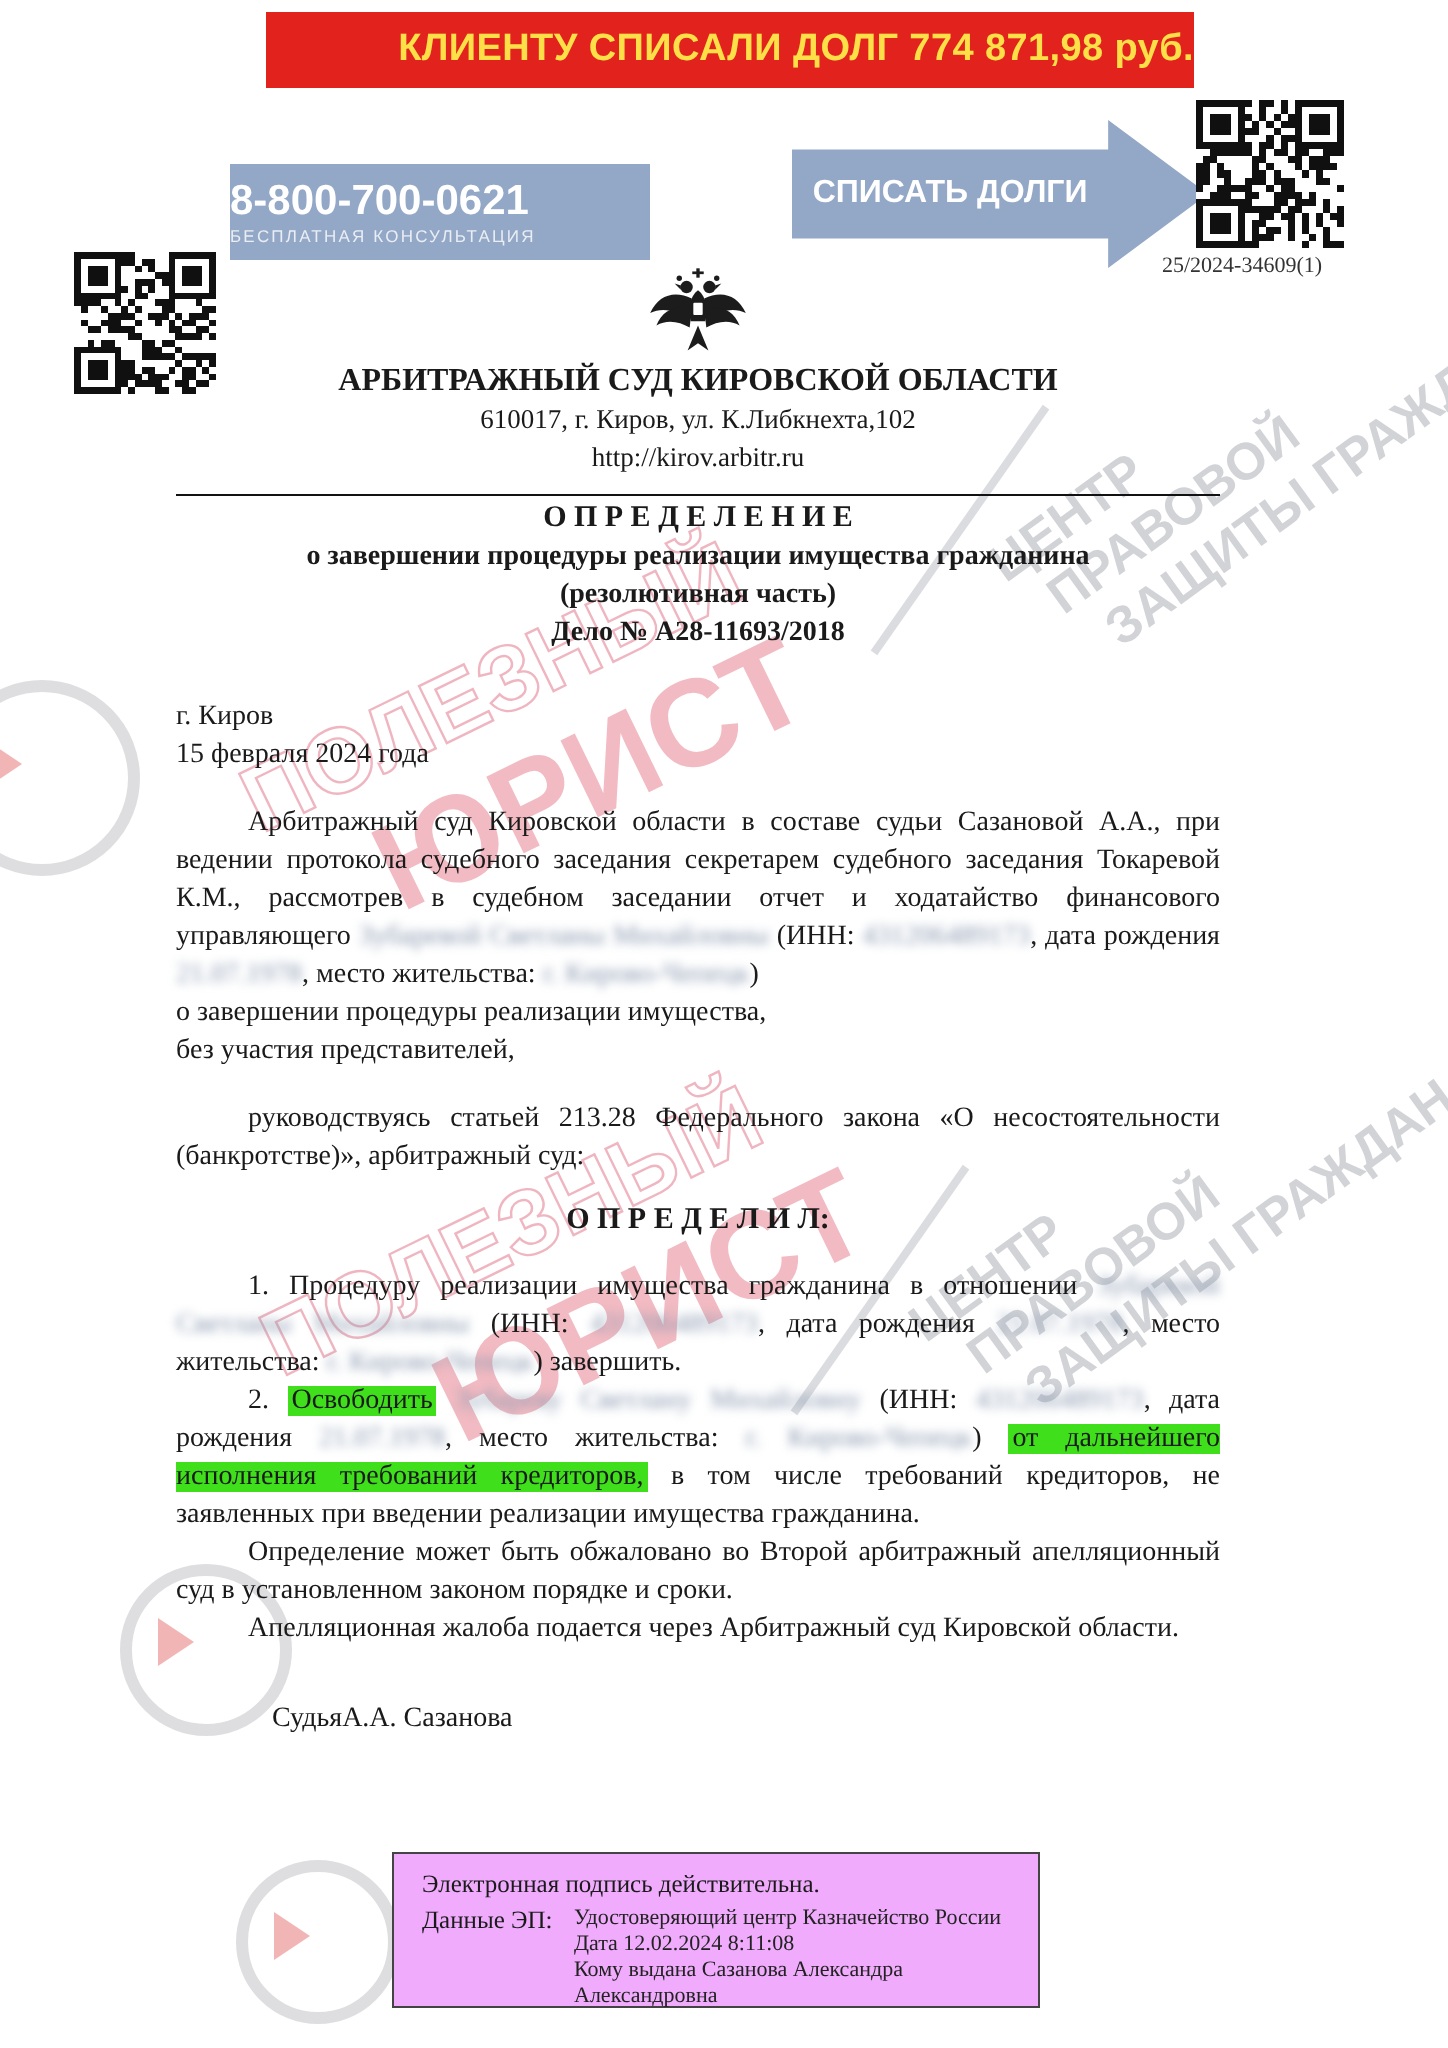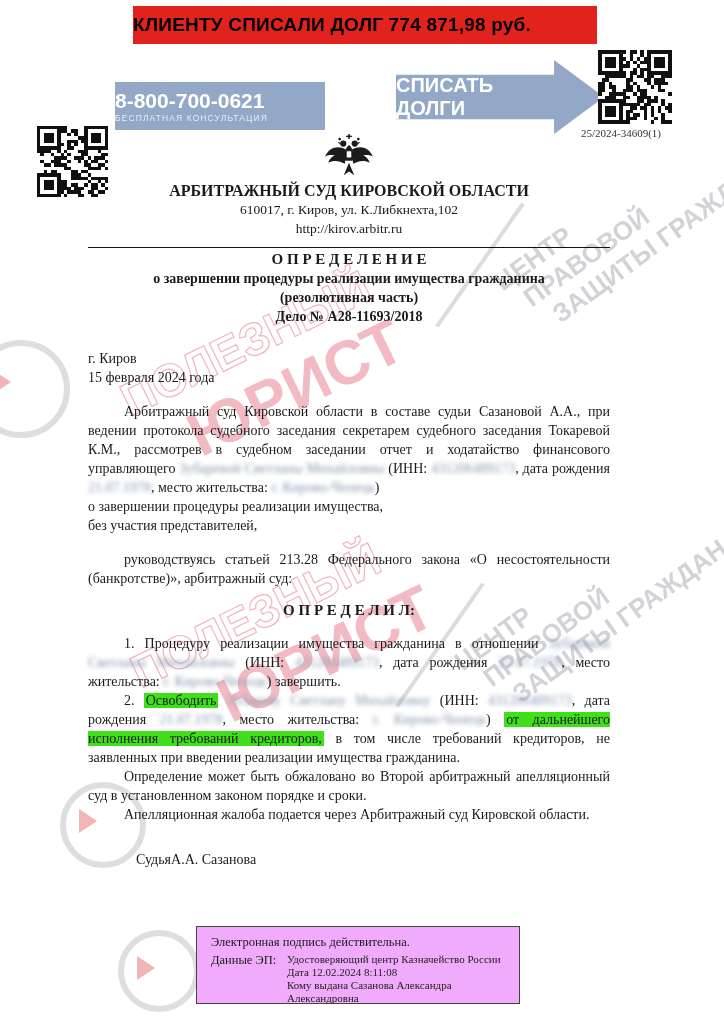--- a/index.html
+++ b/index.html
@@ -1,32 +1,32 @@
 <!DOCTYPE html>
 <html><head>
 <meta charset="utf-8">
 <style>
   html,body{margin:0;padding:0;background:#e9e9e9;}
   .page{position:relative;width:724px;height:1024px;background:#ffffff;overflow:hidden;
         font-family:"Liberation Serif", serif;color:#1a1a1a;}
 
   
   .banner-red{position:absolute;left:133px;top:6px;width:464px;height:38px;
-    background:#e2231d;color:#000000;display:flex;align-items:center;justify-content:flex-start;
+    background:#e2231d;color:#fde047;display:flex;align-items:center;justify-content:flex-end;
     font-family:"Liberation Sans", sans-serif;font-weight:bold;font-size:19px;letter-spacing:.2px;}
   .phone-box{position:absolute;left:115px;top:67px;width:210px;height:48px;background:#93a7c6;
     display:flex;flex-direction:column;align-items:flex-start;justify-content:center;
     font-family:"Liberation Sans", sans-serif;color:#fff;margin-top:15px;}
   .phone-number{font-size:21px;font-weight:bold;line-height:22px;}
   .phone-sub{font-size:8.5px;letter-spacing:1.1px;color:rgba(255,255,255,.8);margin-top:1px;}
   .cta-arrow{position:absolute;left:396px;top:60px;width:208px;height:74px;background:#93a7c6;
     clip-path:polygon(0% 20%,76% 20%,76% 0%,100% 50%,76% 100%,76% 80%,0% 80%);
     display:flex;align-items:center;justify-content:flex-start;}
-  .cta-label{font-family:"Liberation Sans", sans-serif;color:#fff;font-weight:bold;font-size:20px;
-    width:76%;text-align:left;}
+  .cta-label{font-family:"Liberation Sans", sans-serif;color:#fff;font-weight:bold;font-size:16px;
+    width:76%;text-align:center;}
   .qr{position:absolute;background:#fff;}
   .qr-tr{left:598px;top:50px;width:74px;height:74px;}
   .qr-left{left:37px;top:126px;width:71px;height:71px;}
   .doc-ref{position:absolute;left:566px;top:127px;width:110px;text-align:center;
     font-size:11px;color:#333;}
 
   
   .doc{position:absolute;left:88px;top:133px;width:522px;font-size:14px;line-height:19px;}
   .emblem{width:52px;height:46px;margin:0 auto;display:block;}
   .court-name{text-align:center;font-weight:bold;font-size:16px;margin-top:2px;}

